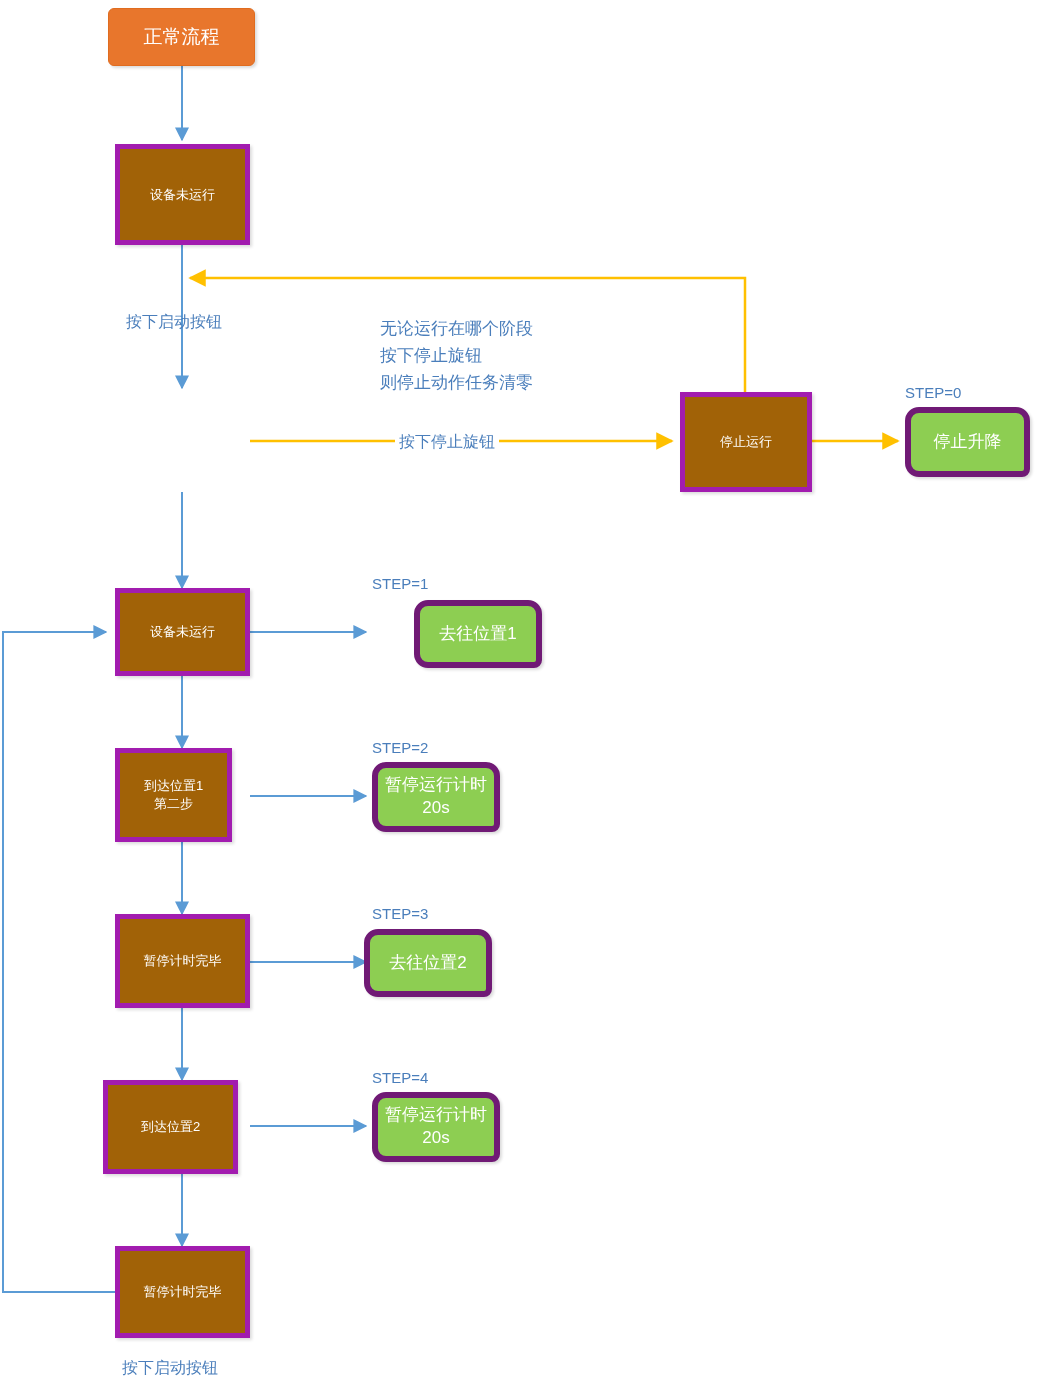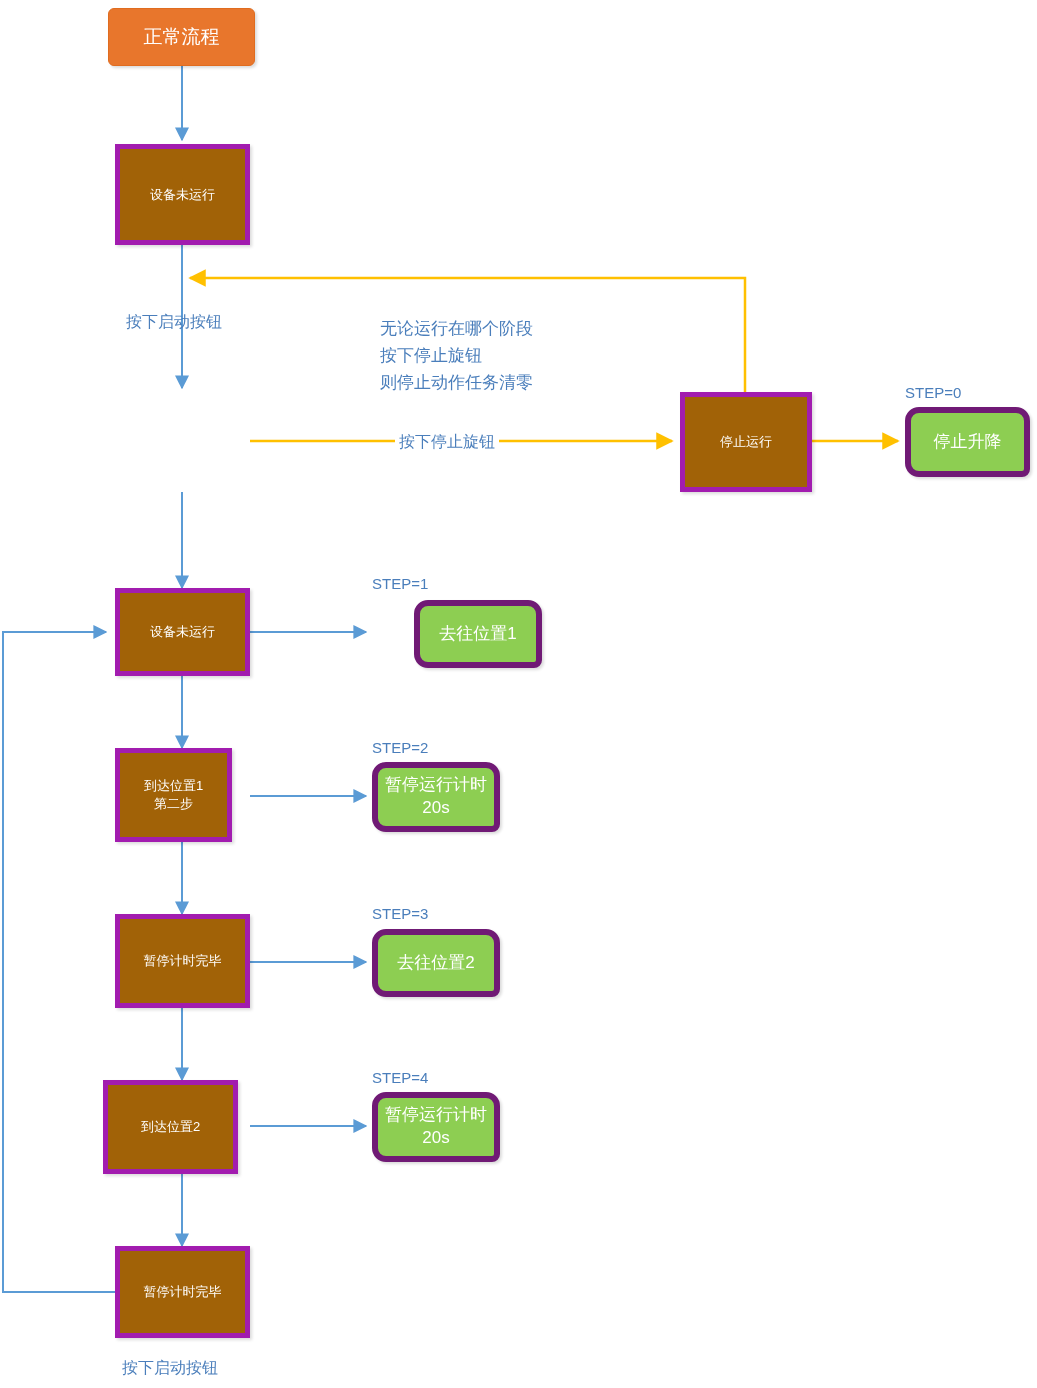--- a/index.html
+++ b/index.html
@@ -152,21 +152,21 @@
   <div class="node node-action" style="left:905px; top:407px; width:125px; height:70px;">停止升降</div>
   <div class="label label-step" style="left:905px; top:382px; width:125px;">STEP=0</div>
 
   <div class="node node-action" style="left:372px; top:600px; width:128px; height:68px;margin-left:42px;">去往位置1</div>
   <div class="label label-step" style="left:372px; top:573px; width:128px;">STEP=1</div>
 
   <div class="node node-action" style="left:372px; top:762px; width:128px; height:70px;">暂停运行计时
 20s</div>
   <div class="label label-step" style="left:372px; top:737px; width:128px;">STEP=2</div>
 
-  <div class="node node-action" style="left:372px; top:929px; width:128px; height:68px;">去往位置2</div>
+  <div class="node node-action" style="left:364px; top:929px; width:128px; height:68px;">去往位置2</div>
   <div class="label label-step" style="left:372px; top:903px; width:128px;">STEP=3</div>
 
   <div class="node node-action" style="left:372px; top:1092px; width:128px; height:70px;">暂停运行计时
 20s</div>
   <div class="label label-step" style="left:372px; top:1067px; width:128px;">STEP=4</div>
 
   <div class="label" style="left:126px; top:310px;">按下启动按钮</div>
 
   <div class="label label-edge" style="left:395px; top:430px;">按下停止旋钮</div>
 

